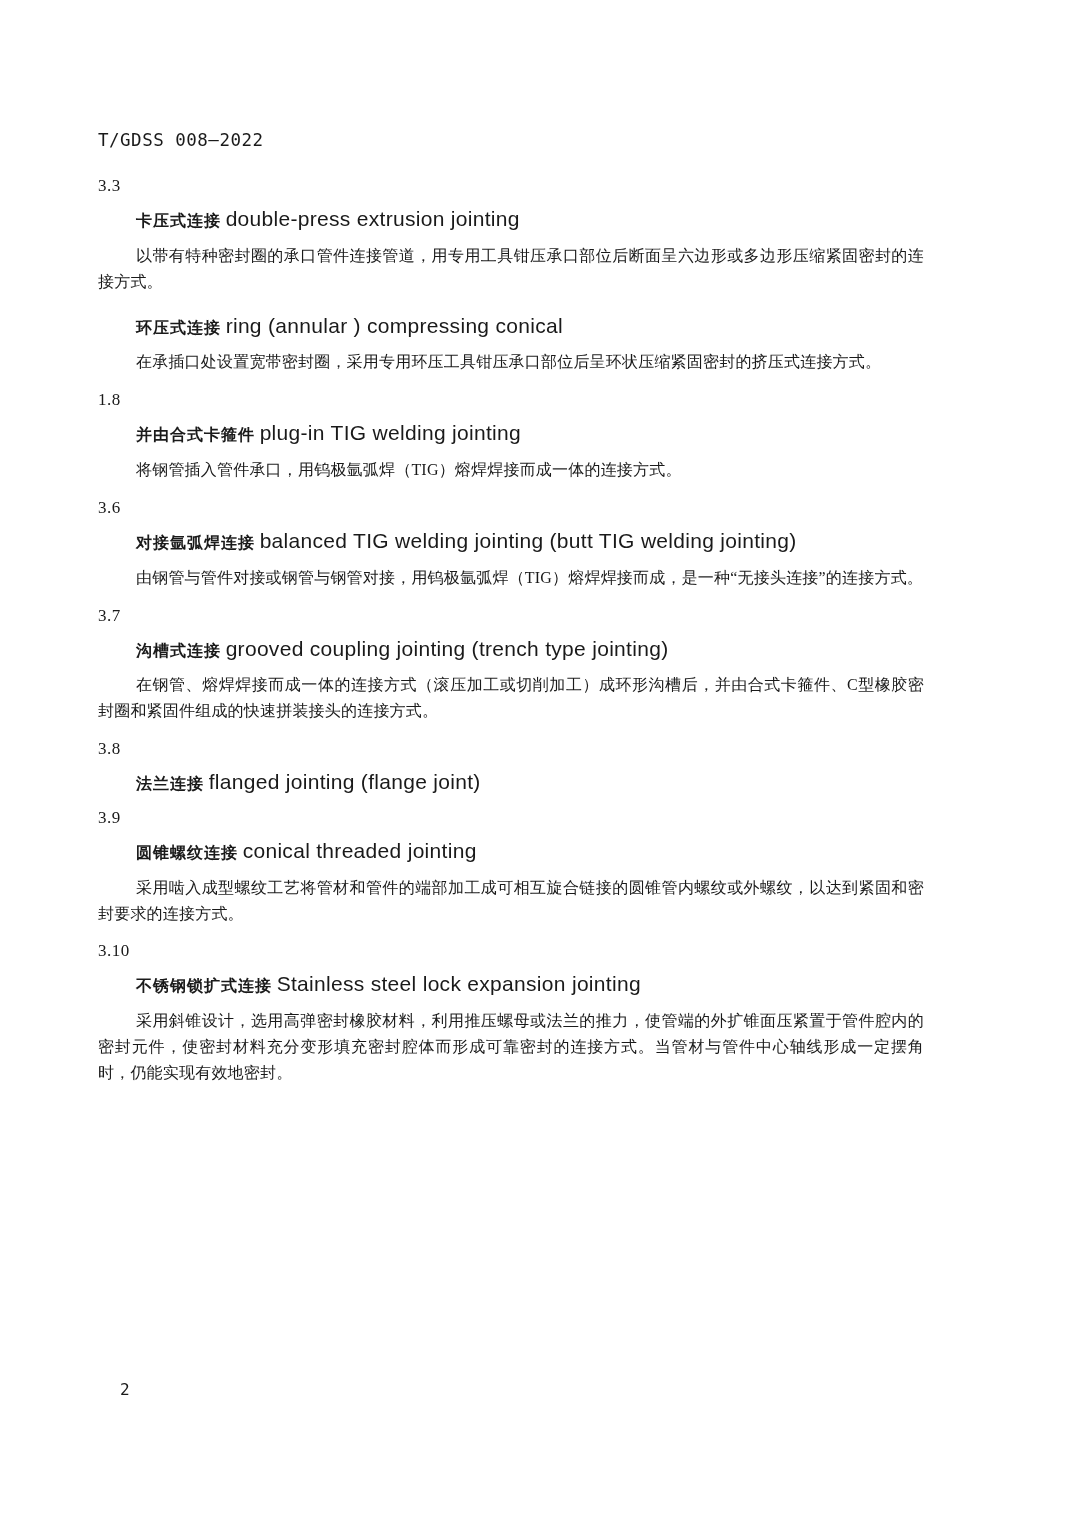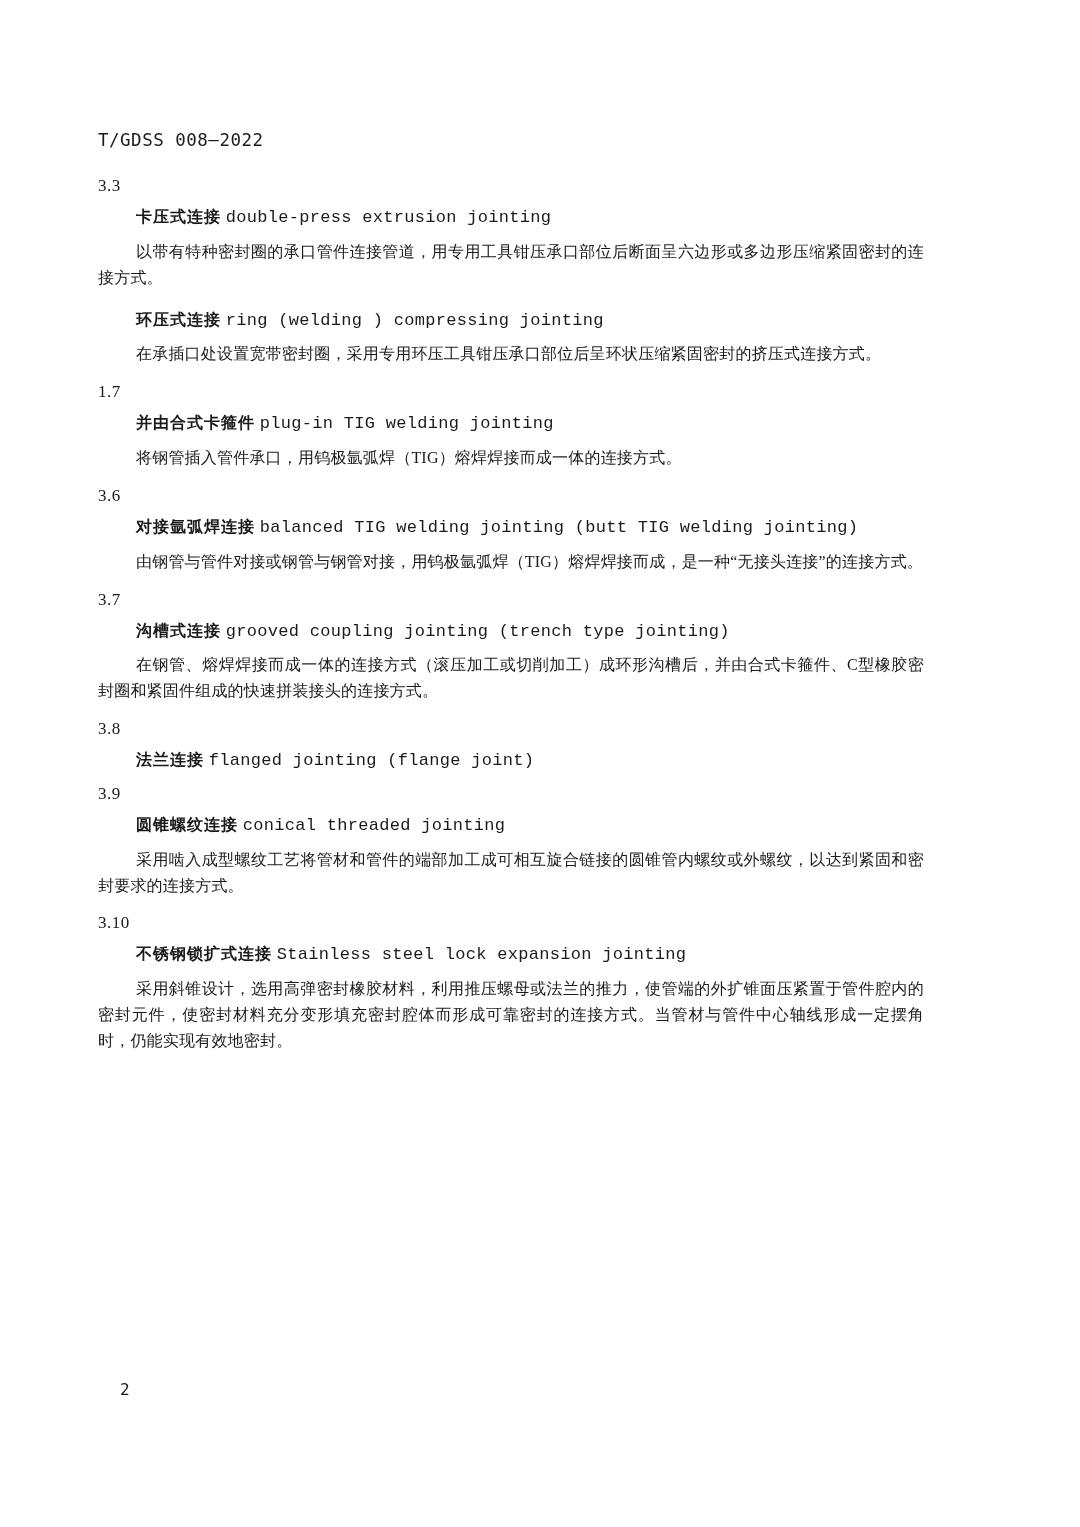--- a/index.html
+++ b/index.html
@@ -44,22 +44,22 @@
     line-height: 1.5;
     white-space: nowrap;
   }
   .term-cn {
     font-family: "Liberation Sans", sans-serif;
     font-weight: bold;
     font-size: 16px;
     letter-spacing: 1px;
   }
   .term-en {
-    font-family: Liberation Mono, monospace;
-    font-size: 17px;
+    font-family: Liberation Sans, sans-serif;
+    font-size: 21px;
     letter-spacing: 0.3px;
   }
   .para {
     margin: 0 0 15px 0;
     font-size: 16px;
     line-height: 1.62;
     text-align: justify;
     text-indent: 38px;
     font-family: "Liberation Serif", serif;
     letter-spacing: 0.2px;
@@ -88,27 +88,27 @@
     <div class="term-line">
       <span class="term-cn">卡压式连接</span>
       <span class="term-en">double-press extrusion jointing</span>
     </div>
     <div class="para">以带有特种密封圈的承口管件连接管道，用专用工具钳压承口部位后断面呈六边形或多边形压缩紧固密封的连接方式。</div>
   </div>
 
   <div class="block">
     <div class="term-line">
       <span class="term-cn">环压式连接</span>
-      <span class="term-en">ring (welding ) compressing jointing</span>
+      <span class="term-en">ring (annular ) compressing conical</span>
     </div>
     <div class="para">在承插口处设置宽带密封圈，采用专用环压工具钳压承口部位后呈环状压缩紧固密封的挤压式连接方式。</div>
   </div>
 
   <div class="block">
-    <div class="clause-num">1.7</div>
+    <div class="clause-num">1.8</div>
     <div class="term-line">
       <span class="term-cn">并由合式卡箍件</span>
       <span class="term-en">plug-in TIG welding jointing</span>
     </div>
     <div class="para">将钢管插入管件承口，用钨极氩弧焊（TIG）熔焊焊接而成一体的连接方式。</div>
   </div>
 
   <div class="block">
     <div class="clause-num">3.6</div>
     <div class="term-line">

